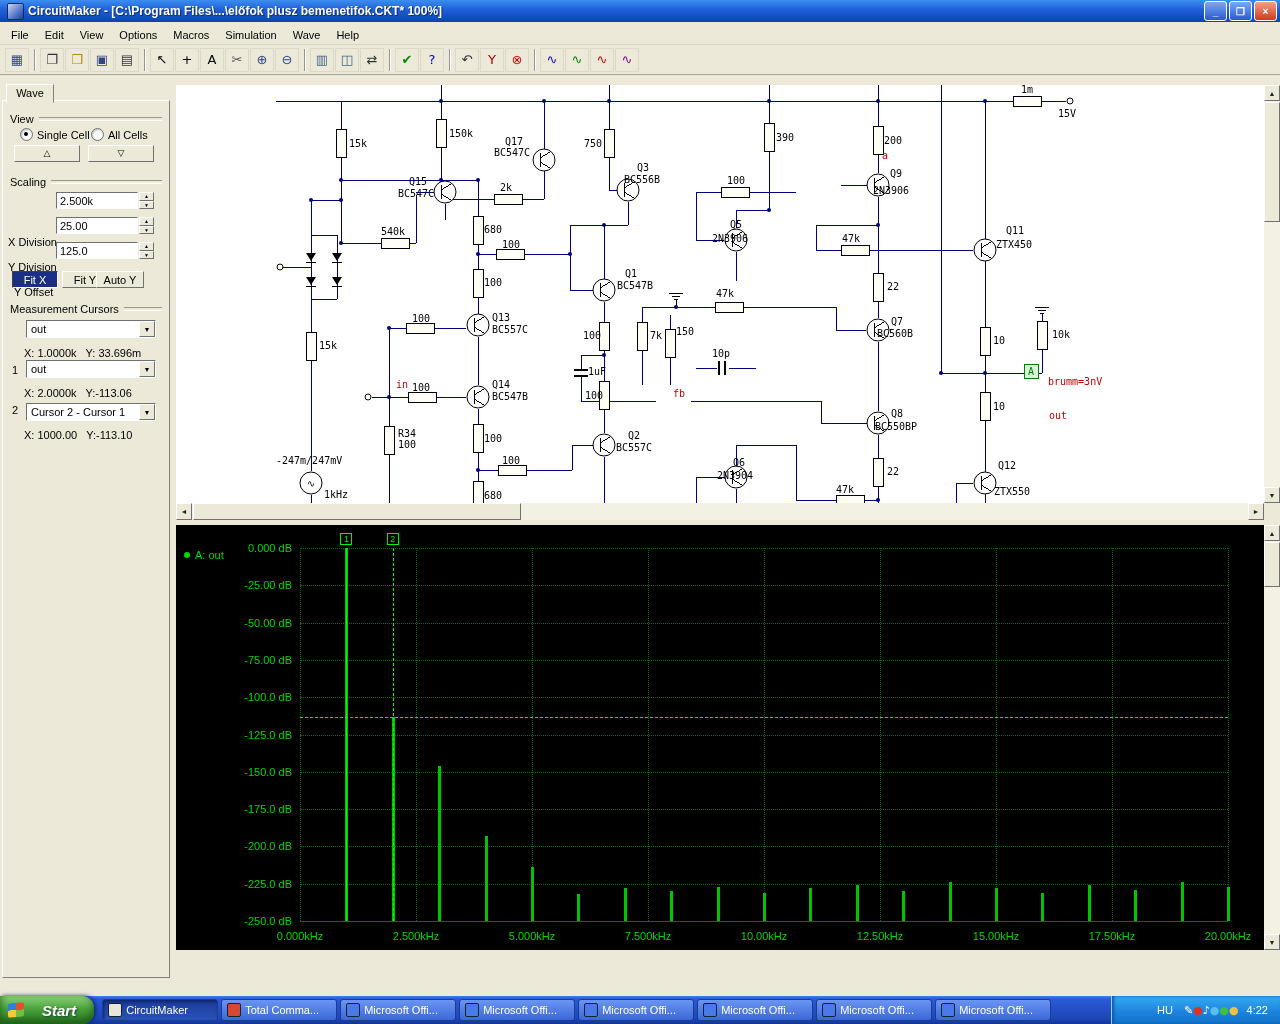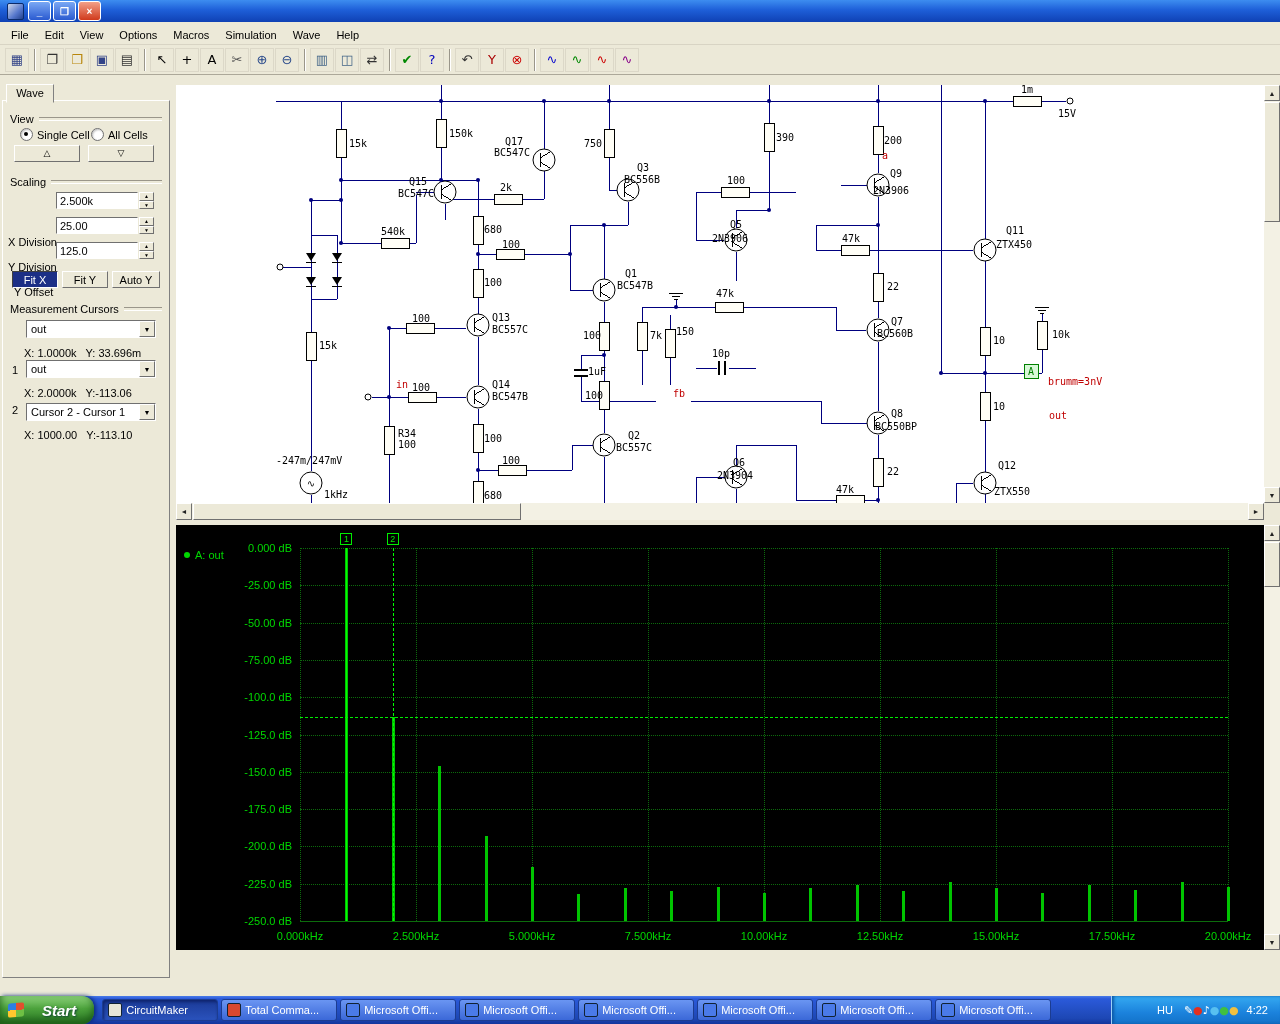--- a/index.html
+++ b/index.html
@@ -117,20 +117,21 @@
   .trico{font-size:11px;font-family:"DejaVu Sans",sans-serif;}
   .clock{margin-left:2px;text-align:center;}
 </style>
 </head>
 <body>
 
 <div id="app">
 
   <div class="titlebar">
     <div class="appicon"></div>
+    <div class="titletext">CircuitMaker - [C:\Program Files\...\előfok plusz bemenetifok.CKT* 100%]</div>
     <div class="winbtns">
       <div class="wbtn">_</div>
       <div class="wbtn">❐</div>
       <div class="wbtn close">×</div>
     </div>
   </div>
 
   <div class="menubar">
       <span class="mitem">File</span>
       <span class="mitem">Edit</span>
@@ -209,21 +210,21 @@
         <span>▼</span>
       </span>
     <span class="slabel" style="left:14px;top:171px">Y Offset</span>
     <input class="sinput" style="left: 56px; top: 167px;" value="125.0">
     <span class="spinner" style="left:139px;top:167px">
         <span>▲</span>
         <span>▼</span>
       </span>
     <button class="fitbtn active" style="left:12px;top:196px;width:46px">Fit X</button>
     <button class="fitbtn" style="left:62px;top:196px;width:46px">Fit Y</button>
-    <button class="fitbtn" style="left:112px;top:196px;width:48px">Auto Y</button>
+    <button class="fitbtn" style="left:96px;top:196px;width:48px">Auto Y</button>
 
     <div class="grouplabel" style="top:228px">
       <span>Measurement Cursors</span>
         <span class="gline"></span>
     </div>
     <span class="slabel" style="left:12px;top:249px">1</span>
     <div class="selbox" style="left:26px;top:245px;width:130px">
       <span class="txt">out</span>
       <span class="dbtn">▼</span>
     </div>

